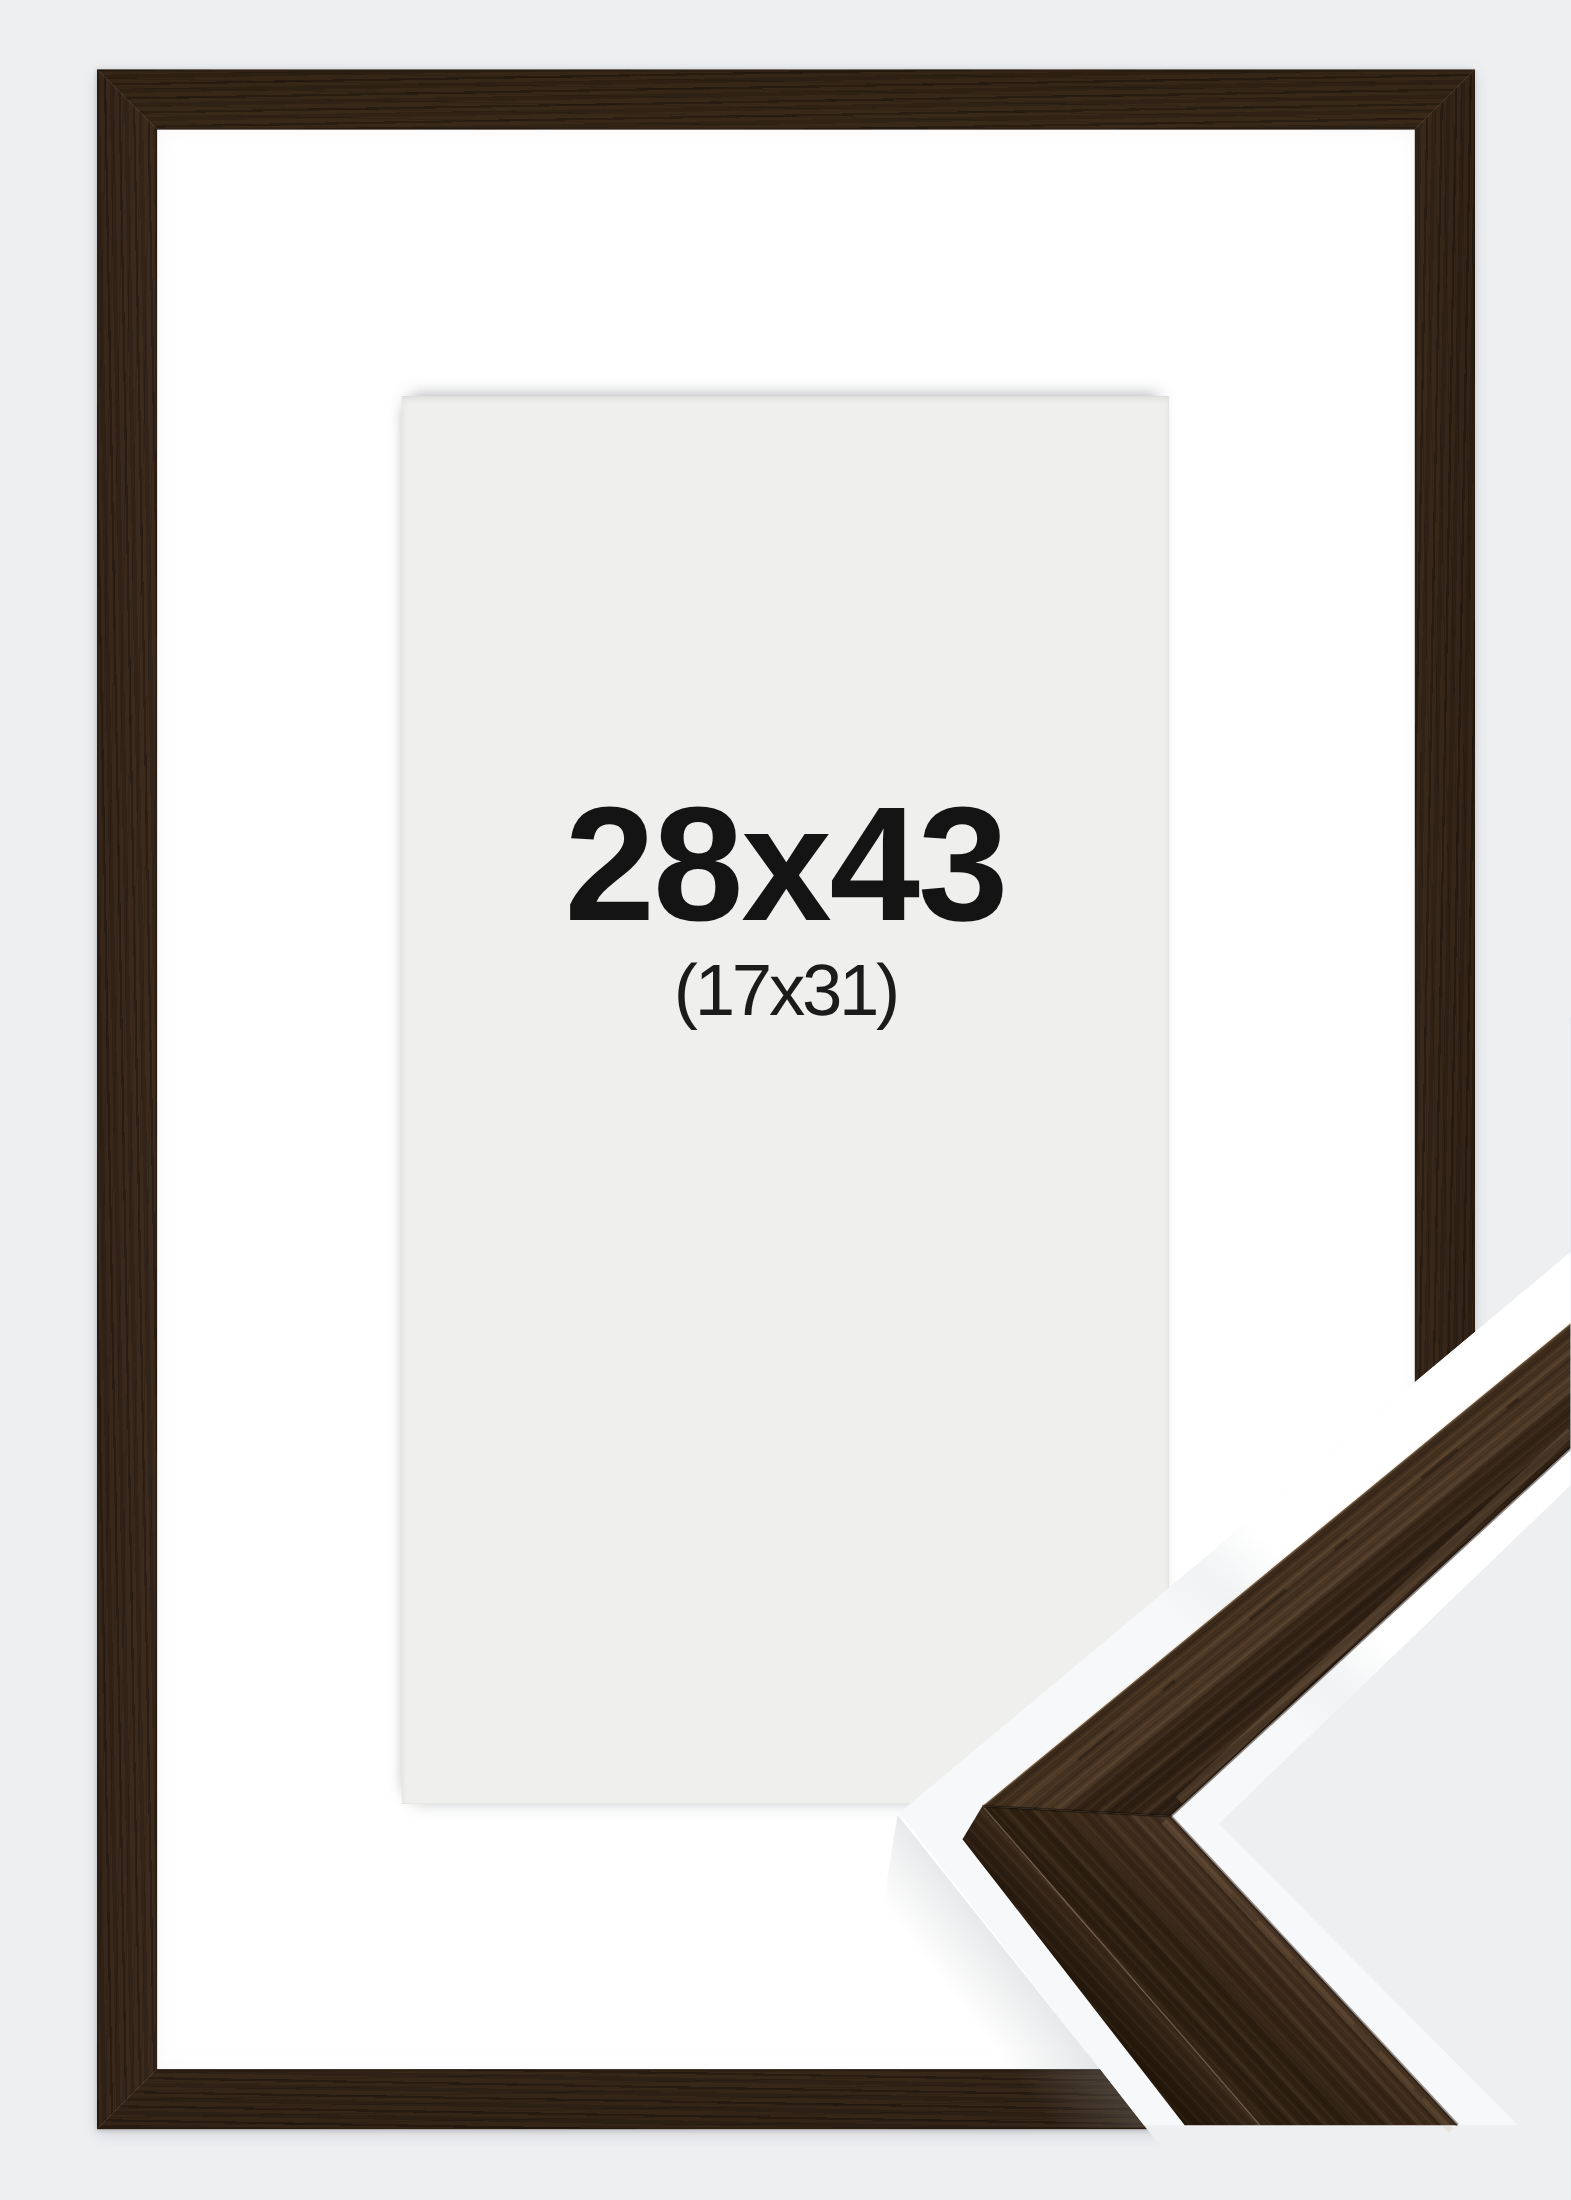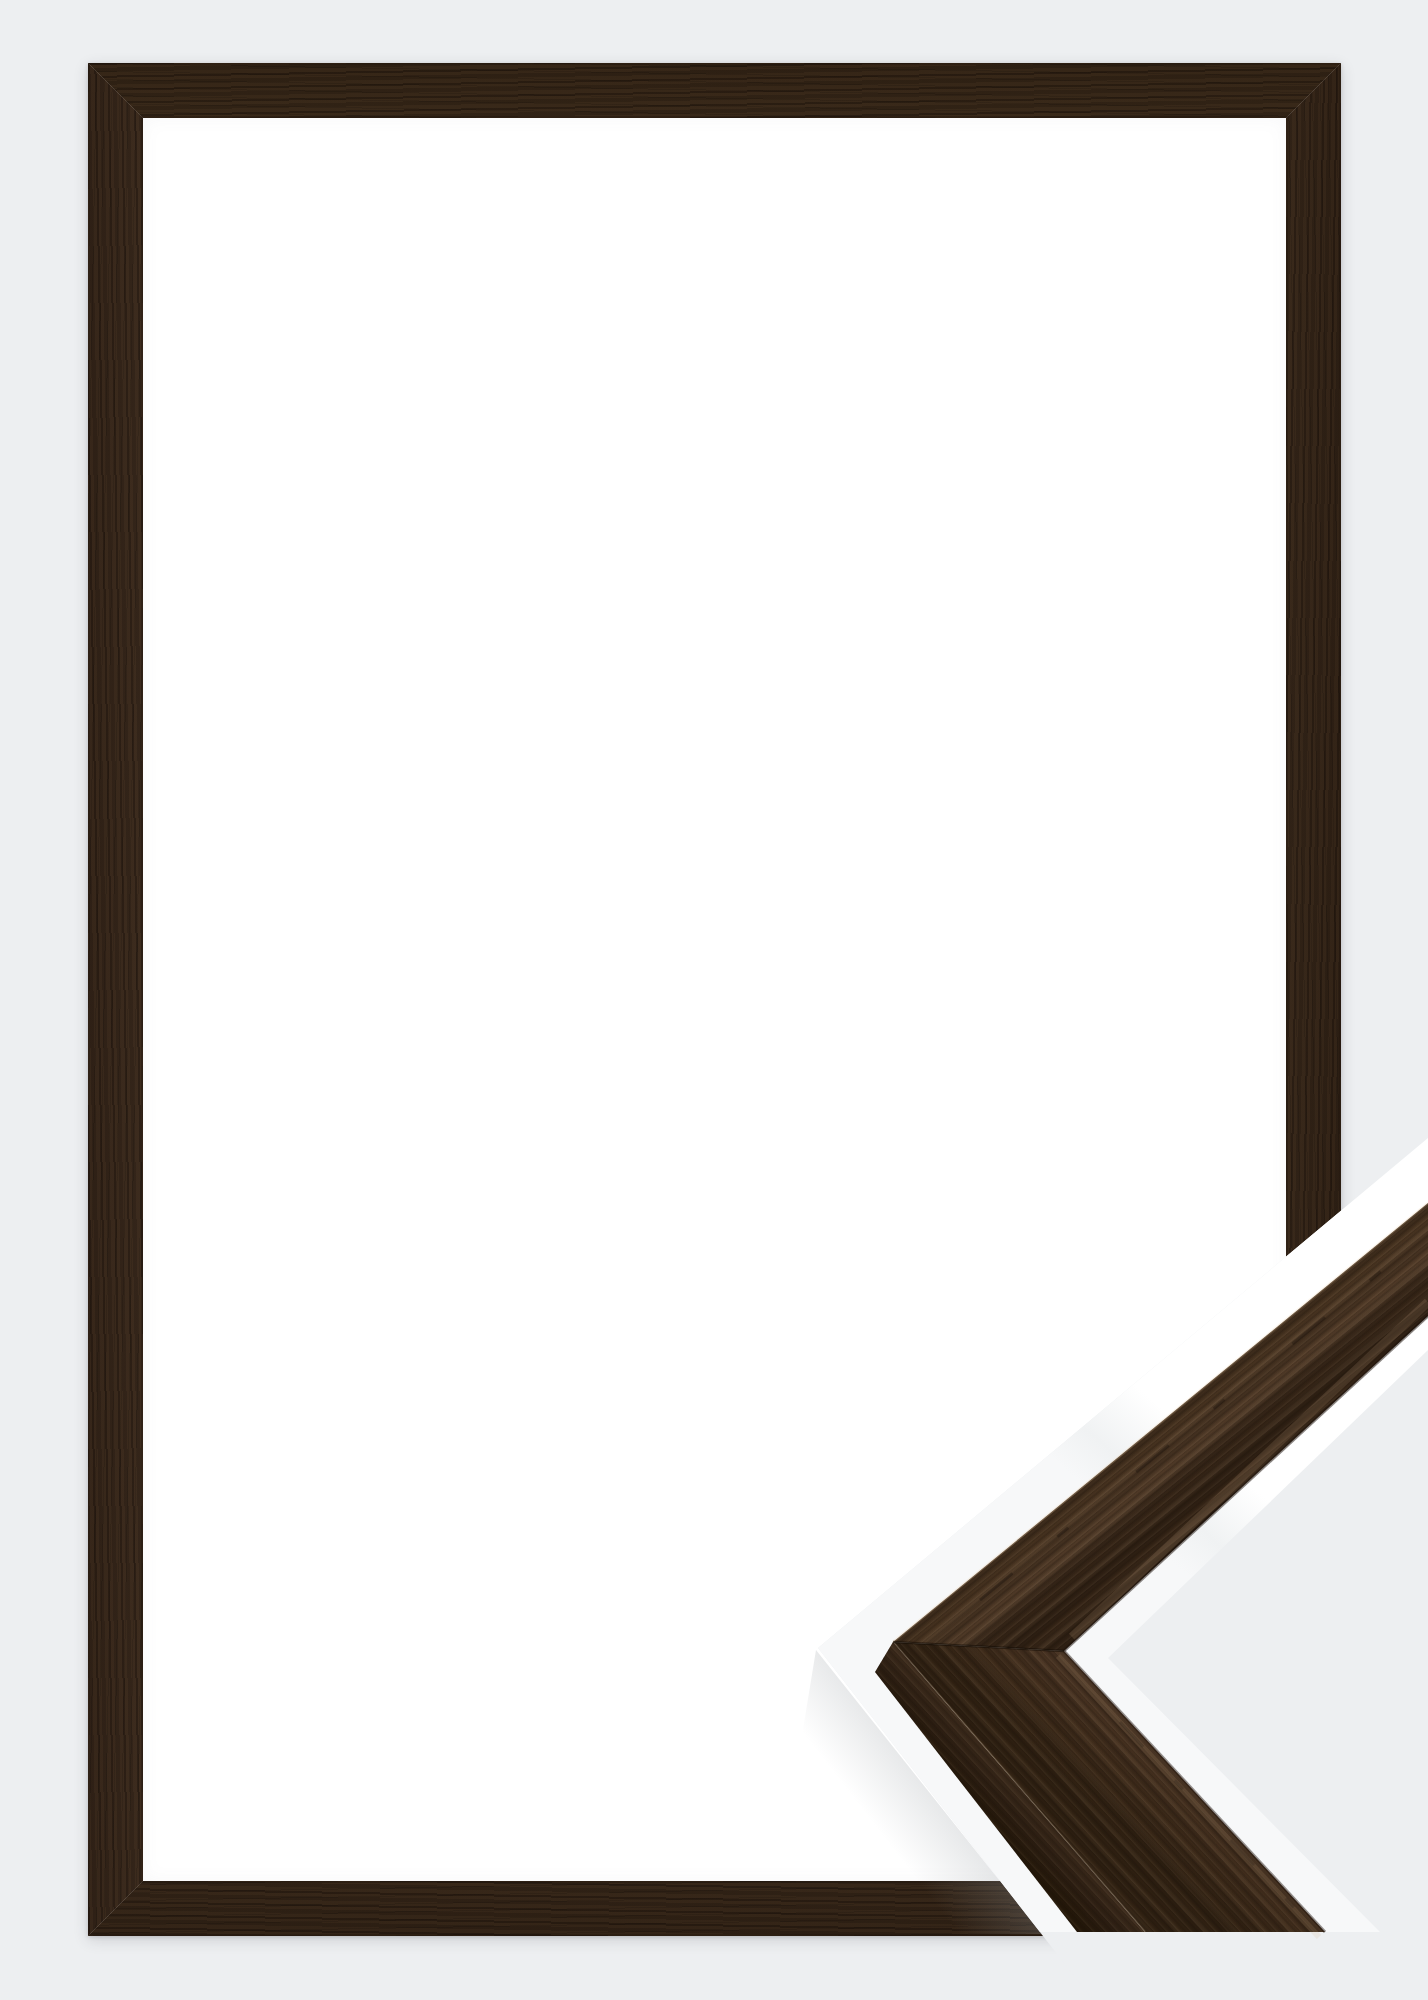--- a/index.html
+++ b/index.html
@@ -85,20 +85,24 @@
 <div class="stage">
 
   <div class="frame">
     <div class="fb fb-top"></div>
     <div class="fb fb-bottom"></div>
     <div class="fb fb-left"></div>
     <div class="fb fb-right"></div>
 
     <div class="mat"></div>
 
+    <div class="opening">
+      <div class="size-big">28x43</div>
+      <div class="size-small">(17x31)</div>
+    </div>
   </div>
 
   <svg class="overlay-svg" viewBox="0 0 1428 2000">
     <defs>
       <linearGradient id="wedgeGrad" gradientUnits="userSpaceOnUse" x1="1150" y1="1280" x2="1020" y2="1430">
         <stop offset="0" stop-color="#ffffff"></stop>
         <stop offset="0.45" stop-color="#ffffff"></stop>
         <stop offset="0.78" stop-color="#f0f2f3"></stop>
         <stop offset="1" stop-color="#f7f8f9"></stop>
       </linearGradient>

